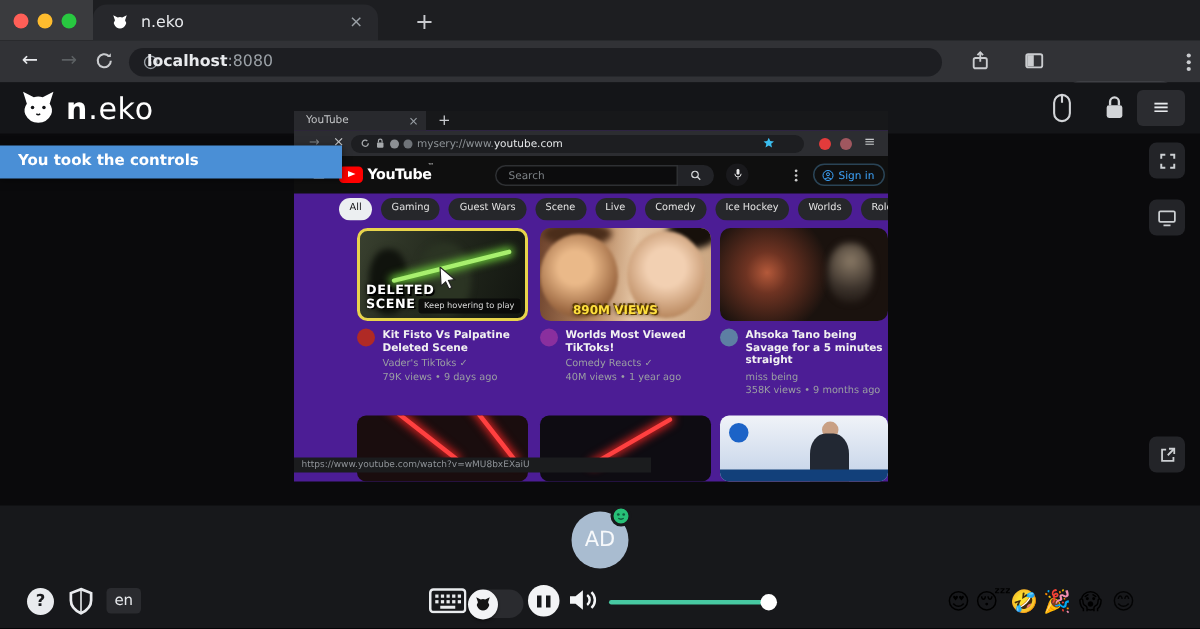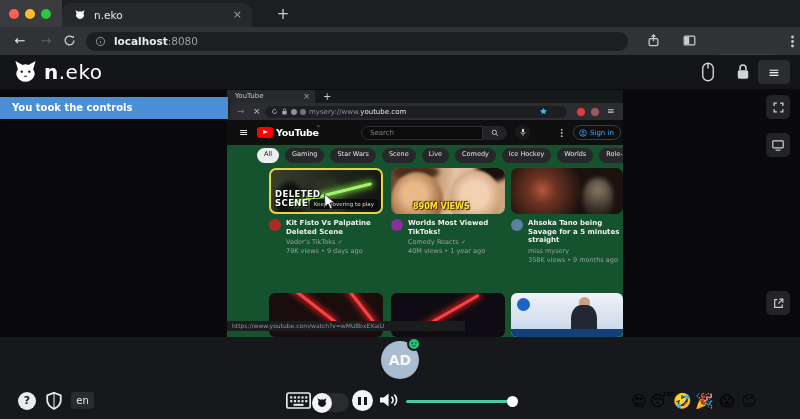--- a/index.html
+++ b/index.html
@@ -15,38 +15,38 @@
   .light { width:10px; height:10px; border-radius:50%; top:9px; }
   .tab { left:62px; top:3px; width:190px; height:24px; background:#27282c; border-radius:9px 9px 0 0; }
   .tab-title { left:32px; top:6px; font-size:10.5px; color:#e8eaed; }
   .tab-close { right:10px; top:5px; font-size:11px; color:#9aa0a6; cursor:default; }
   .newtab { left:272px; top:3px; width:22px; height:22px; color:#c8cace; font-size:15px; line-height:22px; text-align:center; }
 
   
   .toolbar { left:0; top:27px; width:800px; height:28px; background:#313236; }
   .navbtn { top:0; height:28px; width:24px; text-align:center; line-height:28px; font-size:13px; }
   .urlpill { left:86px; top:4.5px; width:542px; height:19px; border-radius:10px; background:#1d1e22; }
-  .url-host { left:28px; top:3px; font-size:10.5px; color:#e8eaed; }
+  .url-host { left:12px; top:3px; font-size:10.5px; color:#e8eaed; }
   .url-port { font-size:10.5px; color:#9aa0a6; }
   .guestpill { left:710px; top:3.5px; width:74px; height:21px; border-radius:11px; background:#3f4045;margin-top:23px; }
   .guest-label { left:25px; top:4px; font-size:10.5px; color:#e8eaed; }
 
   
   .appheader { left:0; top:55px; width:800px; height:34px; background:#141518; }
   .applogo-text { left:44px; top:5px; font-size:20px; color:#ffffff; letter-spacing:.5px; }
   .applogo-text b { font-weight:700; }
   .menubox { left:758px; top:5px; width:32px; height:24px; background:#2b2c30; border-radius:4px; color:#e8eaed; font-size:14px; line-height:24px; text-align:center; }
 
   
   .toast { left:0; top:97px; width:228px; height:22px; background:#4a8fd6; z-index:30;
            box-shadow:0 1px 5px rgba(0,0,0,.5); }
   .toast span { display:block; padding-left:12px; line-height:22px; font-size:10px; font-weight:700; color:#fff; }
 
   
-  .screen { left:196px; top:90px; width:396px; height:247px; background:#14532d; overflow:hidden; z-index:10;margin-left:31px; }
+  .screen { left:196px; top:74px; width:396px; height:247px; background:#4c1d95; overflow:hidden; z-index:10; }
   .r-tabstrip { left:0; top:0; width:396px; height:13px; background:#17181a; }
   .r-tab { left:0; top:0; width:88px; height:13px; background:#28292d; }
   .r-tab-title { left:8px; top:0; font-size:7px; line-height:13px; color:#c3c5c7; }
   .r-tab-close { right:5px; top:0; font-size:8px; line-height:13px; color:#9aa0a6; }
   .r-newtab { left:96px; top:0; font-size:10px; line-height:13px; color:#c8cace; }
   .r-toolbar { left:0; top:13px; width:396px; height:17px; background:#2c2d31; }
   .r-pill { left:38px; top:2.5px; width:302px; height:12px; border-radius:6px; background:#1d1e21;
             display:flex; align-items:center; gap:3px; padding:0 6px; }
   .r-url-prefix { font-size:7px; color:#8d9296; }
   .r-url-host { font-size:7px; color:#e6e8ea; }
@@ -69,21 +69,21 @@
   .yt-signin { left:346px; top:5px; width:48px; height:15px; border:1px solid #2a4456; border-radius:8px;
                display:flex; align-items:center; gap:3px; padding-left:5px; }
   .yt-signin span { font-size:7px; color:#3ea6ff; }
   .chips { left:30px; top:58px; width:366px; height:15px; display:flex; gap:6px; overflow:hidden; }
   .chip { flex:0 0 auto; font-size:6.5px; color:#e3e3e3; background:#26272b; border-radius:8px;
           padding:3px 7px; line-height:1; white-space:nowrap; }
   .chip.sel { background:#eceff1; color:#101012; }
 
   
   .card { top:78px; width:114px; }
-  .thumb { position:relative; width:114px; height:46px; border-radius:7px; overflow:hidden; }
+  .thumb { position:relative; width:114px; height:62px; border-radius:7px; overflow:hidden; }
   .cardinfo { position:relative; margin-top:5px; display:flex; }
   .cavatar { flex:0 0 auto; width:12px; height:12px; border-radius:50%; }
   .ctext { margin-left:5px; width:94px; }
   .ctitle { font-size:7px; font-weight:600; color:#f1f1f1; line-height:8.5px; }
   .cchan { font-size:6.5px; color:#9b9fa3; margin-top:2px; }
   .cmeta { font-size:6.5px; color:#9b9fa3; margin-top:1px; }
   .t1 { border:2px solid #e8d44c; background:linear-gradient(110deg,#39402f 0%,#242a1e 45%,#121510 100%); }
   .t1-sil1 { left:6px; top:12px; width:26px; height:44px; background:#10130d; border-radius:45%; filter:blur(2px); }
   .t1-sil2 { left:38px; top:8px; width:36px; height:48px; background:#2b3423; border-radius:45%; filter:blur(2px); }
   .t1-saber { left:20px; top:22px; width:82px; height:2.5px; background:#a8f06e; transform:rotate(-14deg);
@@ -116,21 +116,21 @@
   .statusbar { left:0; top:231px; width:238px; height:10px; background:#1b1c1e; z-index:5; }
   .statusbar span { display:block; padding-left:5px; font-size:6px; line-height:10px; color:#8f9398; white-space:nowrap; }
 
   
   .sidebtn { left:766px; width:24px; height:24px; background:#232428; border-radius:5px; z-index:20;
              display:flex; align-items:center; justify-content:center; }
 
   
   .bottom { left:0; top:337px; width:800px; height:82px; background:#17181b; }
   .avatar { left:381px; top:4px; width:38px; height:38px; border-radius:50%; background:#a9bcd0;
-            color:#f7f9fb; font-size:14px; font-weight:700; text-align:center; line-height:38px; }
+            color:#f7f9fb; font-size:14px; font-weight:400; text-align:center; line-height:38px; }
   .avatar-badge { left:407px; top:0px; width:14px; height:14px; border-radius:50%; background:#27c077;
                   border:2px solid #17181b; }
   .helpbtn { left:18px; top:55px; width:18px; height:18px; border-radius:50%; background:#e9ebee;
              color:#1a1b1e; font-size:11px; font-weight:700; text-align:center; line-height:18px; }
   .enbtn { left:71px; top:55px; width:23px; height:17px; background:#2a2b2f; border-radius:3px;
            color:#e9ebee; font-size:10px; text-align:center; line-height:17px; }
   .toggle { left:313px; top:56px; width:36px; height:19px; border-radius:10px; background:#2a2b2f; }
   .toggle-knob { position:absolute; left:-1px; top:-0.5px; width:20px; height:20px; border-radius:50%;
                  background:#f3f4f6; display:flex; align-items:center; justify-content:center;
                  box-shadow:0 1px 2px rgba(0,0,0,.5); }
@@ -313,21 +313,21 @@
             <circle cx="12" cy="9.5" r="3"></circle>
             <path d="M5.5 19 Q12 13.5 18.5 19"></path>
           </svg>
         <span>Sign in</span>
       </div>
     </div>
 
     <div class="abs chips">
       <span class="chip sel">All</span>
       <span class="chip">Gaming</span>
-      <span class="chip">Star Wars</span>
+      <span class="chip">Guest Wars</span>
       <span class="chip">Scene</span>
       <span class="chip">Live</span>
       <span class="chip">Comedy</span>
       <span class="chip">Ice Hockey</span>
       <span class="chip">Worlds</span>
       <span class="chip">Role-Playing Games</span>
 
     </div>
 
     <div class="abs card" style="left:42px">
@@ -375,21 +375,21 @@
     </div>
 
     <div class="abs card" style="left:284px;width:112px">
       <div class="thumb t3" style="width:112px">
         <div class="abs t3-fig"></div>
       </div>
       <div class="cardinfo">
         <span class="cavatar" style="background:#5d7fa3"></span>
         <div class="ctext">
           <div class="ctitle">Ahsoka Tano being Savage for a 5 minutes straight</div>
-          <div class="cchan">miss mysery</div>
+          <div class="cchan">miss being</div>
           <div class="cmeta">358K views • 9 months ago</div>
         </div>
       </div>
     </div>
 
     <div class="row2 r2t1">
       <div class="saber-red" style="left:14px;top:10px;width:60px;transform:rotate(38deg)"></div>
       <div class="saber-red" style="left:62px;top:8px;width:55px;transform:rotate(52deg)"></div>
     </div>
     <div class="row2 r2t2">

